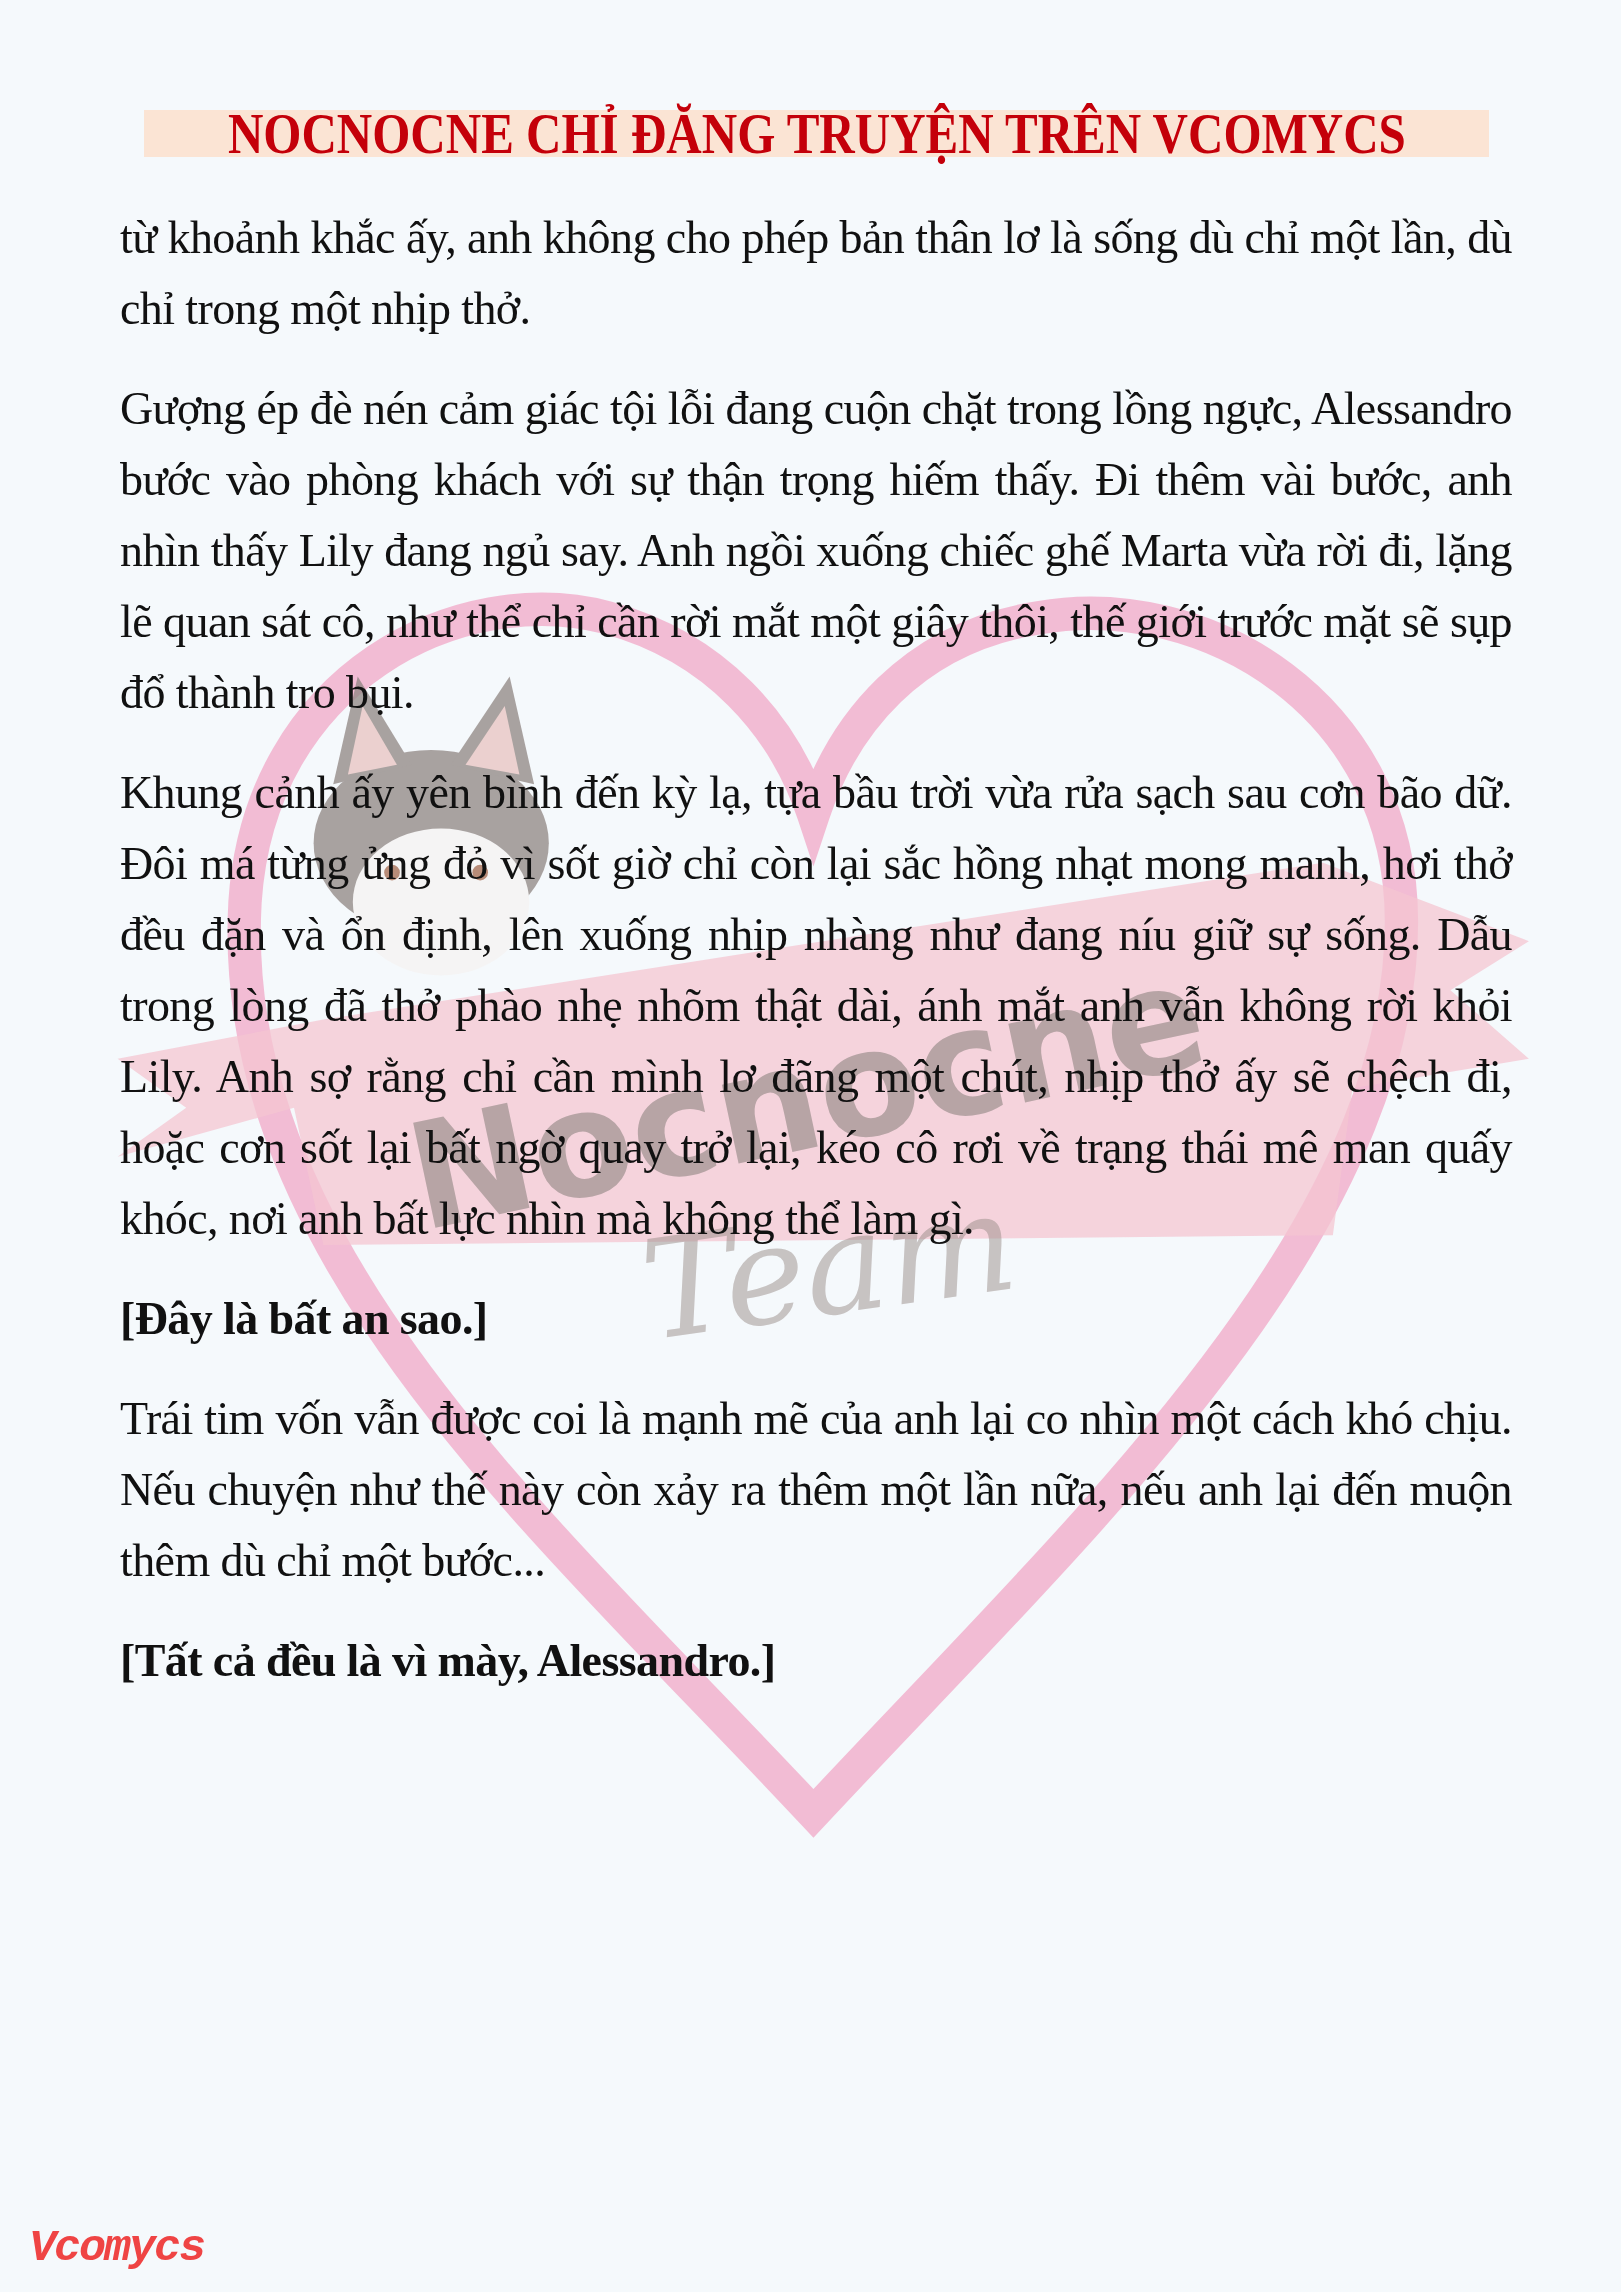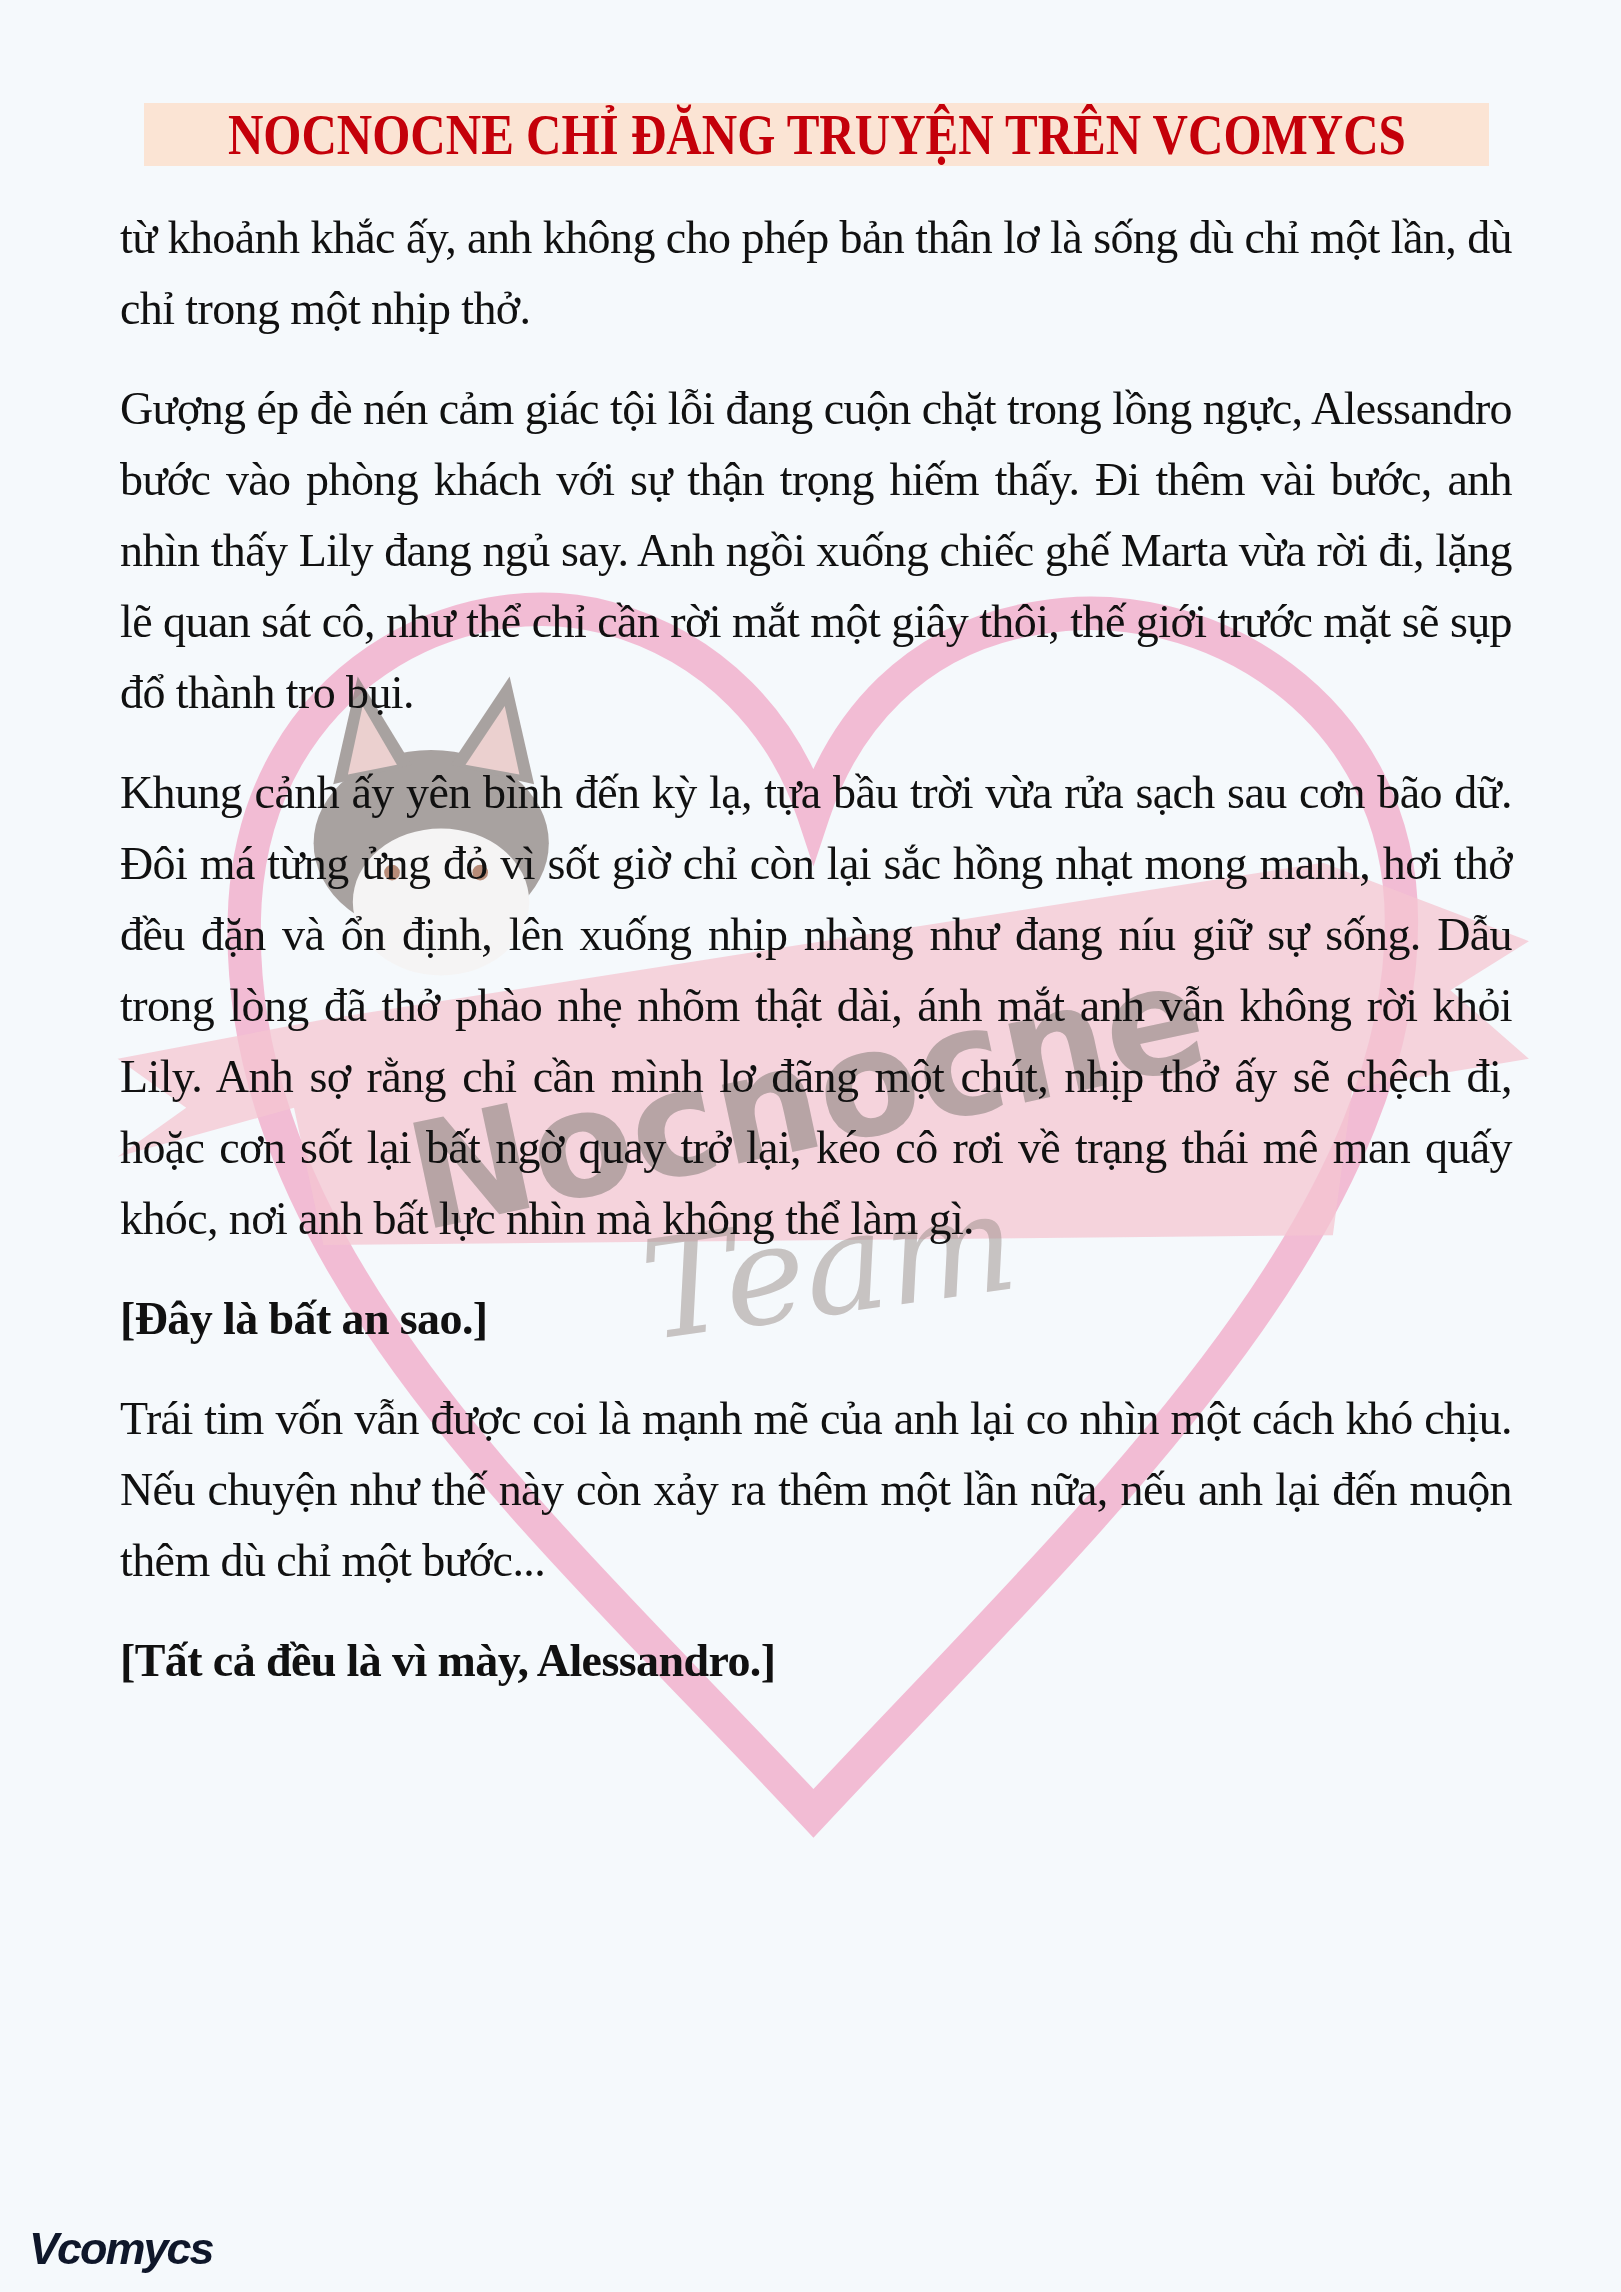--- a/index.html
+++ b/index.html
@@ -15,23 +15,23 @@
   .watermark {
     position: absolute;
     left: 0; top: 0;
     width: 1621px; height: 2293px;
     pointer-events: none;
     z-index: 0;
   }
   .header-banner {
     position: absolute;
     left: 144px;
-    top: 103px;
+    top: 110px;
     width: 1345px;
-    height: 63px;
+    height: 47px;
     background: #fbe4d4;
     display: flex;
     align-items: center;
     justify-content: center;
     z-index: 2;
   }
   .header-banner span {
     font-family: "Liberation Serif", "DejaVu Serif", serif;
     font-weight: bold;
     font-size: 57px;
@@ -60,25 +60,25 @@
   }
   .footer-logo {
     position: absolute;
     left: 29px;
     top: 2223px;
     width: 216px;
     height: 59px;
     z-index: 2;
   }
   .footer-logo span {
-    font-family: Liberation Sans, sans-serif;
+    font-family: Liberation Mono, monospace;
     font-style: italic;
     font-weight: bold;
     font-size: 45px;
-    color: #0f172a;
+    color: #ef4444;
     letter-spacing: -2px;
   }
 </style>
 </head>
 <body>
 
 <svg class="watermark" viewBox="0 0 1654 2339" xmlns="http://www.w3.org/2000/svg">
 
   <path d="M830 1850 C 560 1560, 230 1280, 250 920 C 265 690, 470 590, 620 630 C 730 660, 800 740, 830 830 C 860 740, 930 650, 1060 630 C 1230 600, 1430 720, 1430 940 C 1430 1260, 1100 1560, 830 1850 Z" fill="none" stroke="#f2b5cf" stroke-width="34" opacity="0.9"></path>
 

